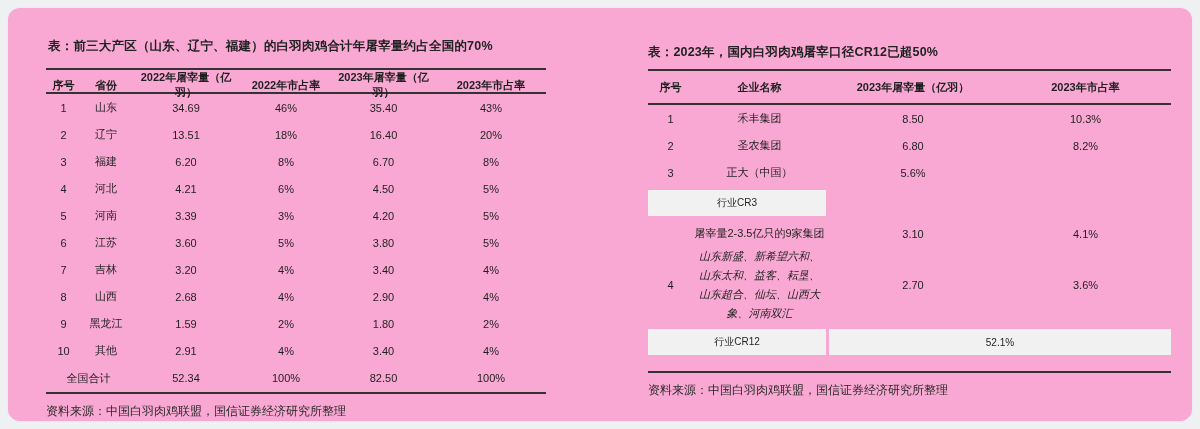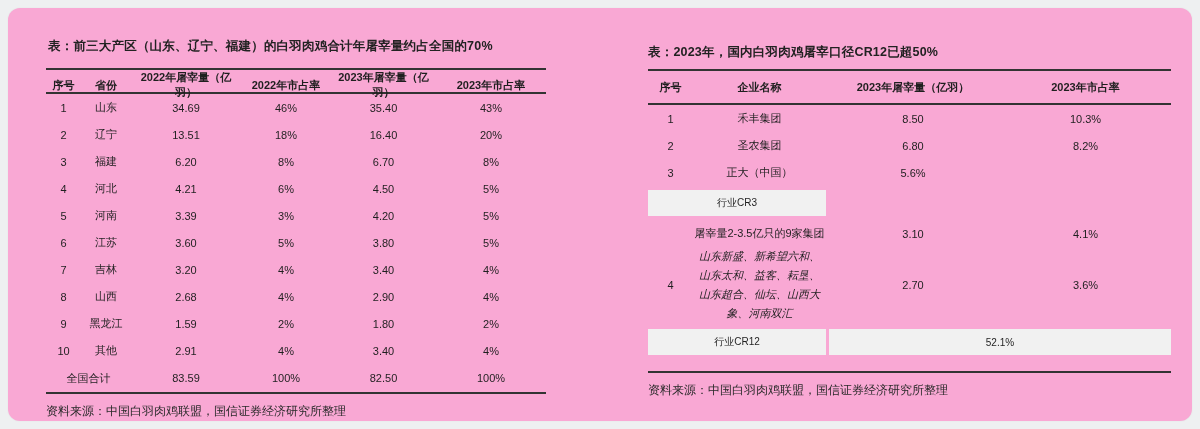--- a/index.html
+++ b/index.html
@@ -151,21 +151,21 @@
         <span class="c">10</span>
         <span class="c">其他</span>
         <span class="c">2.91</span>
         <span class="c">4%</span>
         <span class="c">3.40</span>
         <span class="c">4%</span>
       </div>
 
       <div class="lrow total">
         <span class="c span2">全国合计</span>
-        <span class="c">83.59</span>
+        <span class="c">52.34</span>
         <span class="c">100%</span>
         <span class="c">82.50</span>
         <span class="c">100%</span>
       </div>
     </div>
     <div class="source">资料来源：中国白羽肉鸡联盟，国信证券经济研究所整理</div>
   </section>
 
   <section class="right-sec">
     <div class="tbl-title">表：2023年，国内白羽肉鸡屠宰口径CR12已超50%</div>

